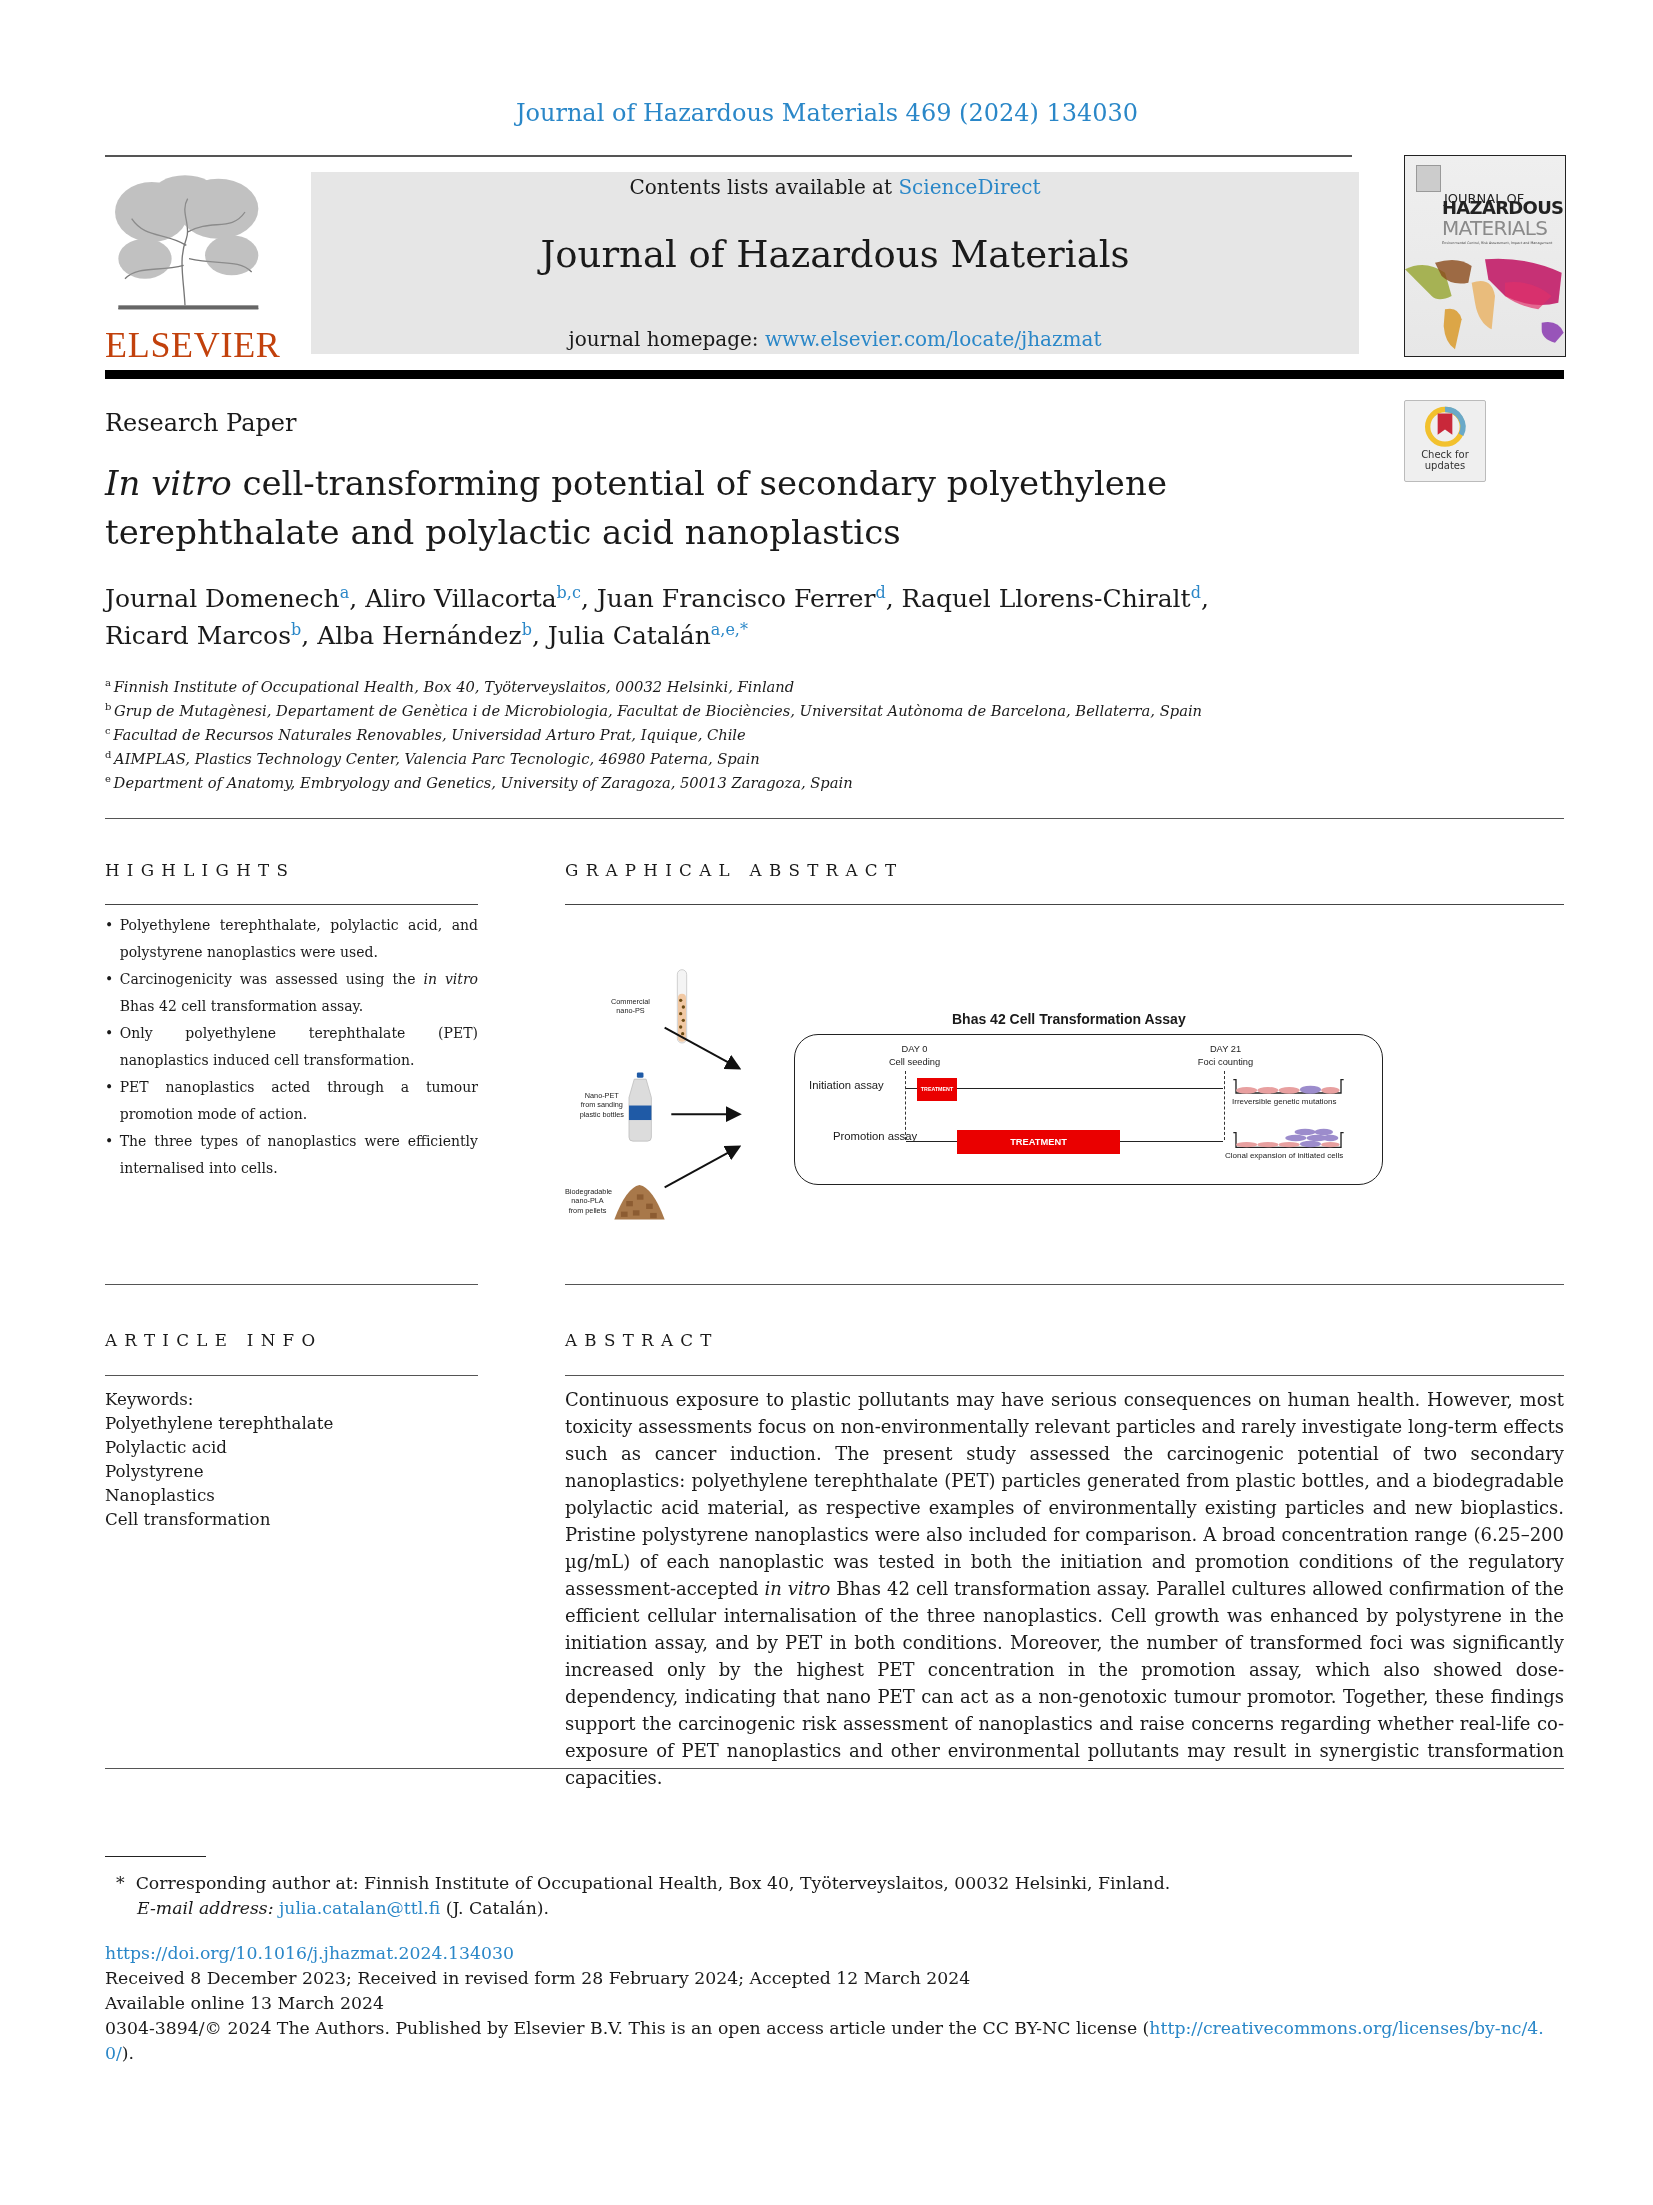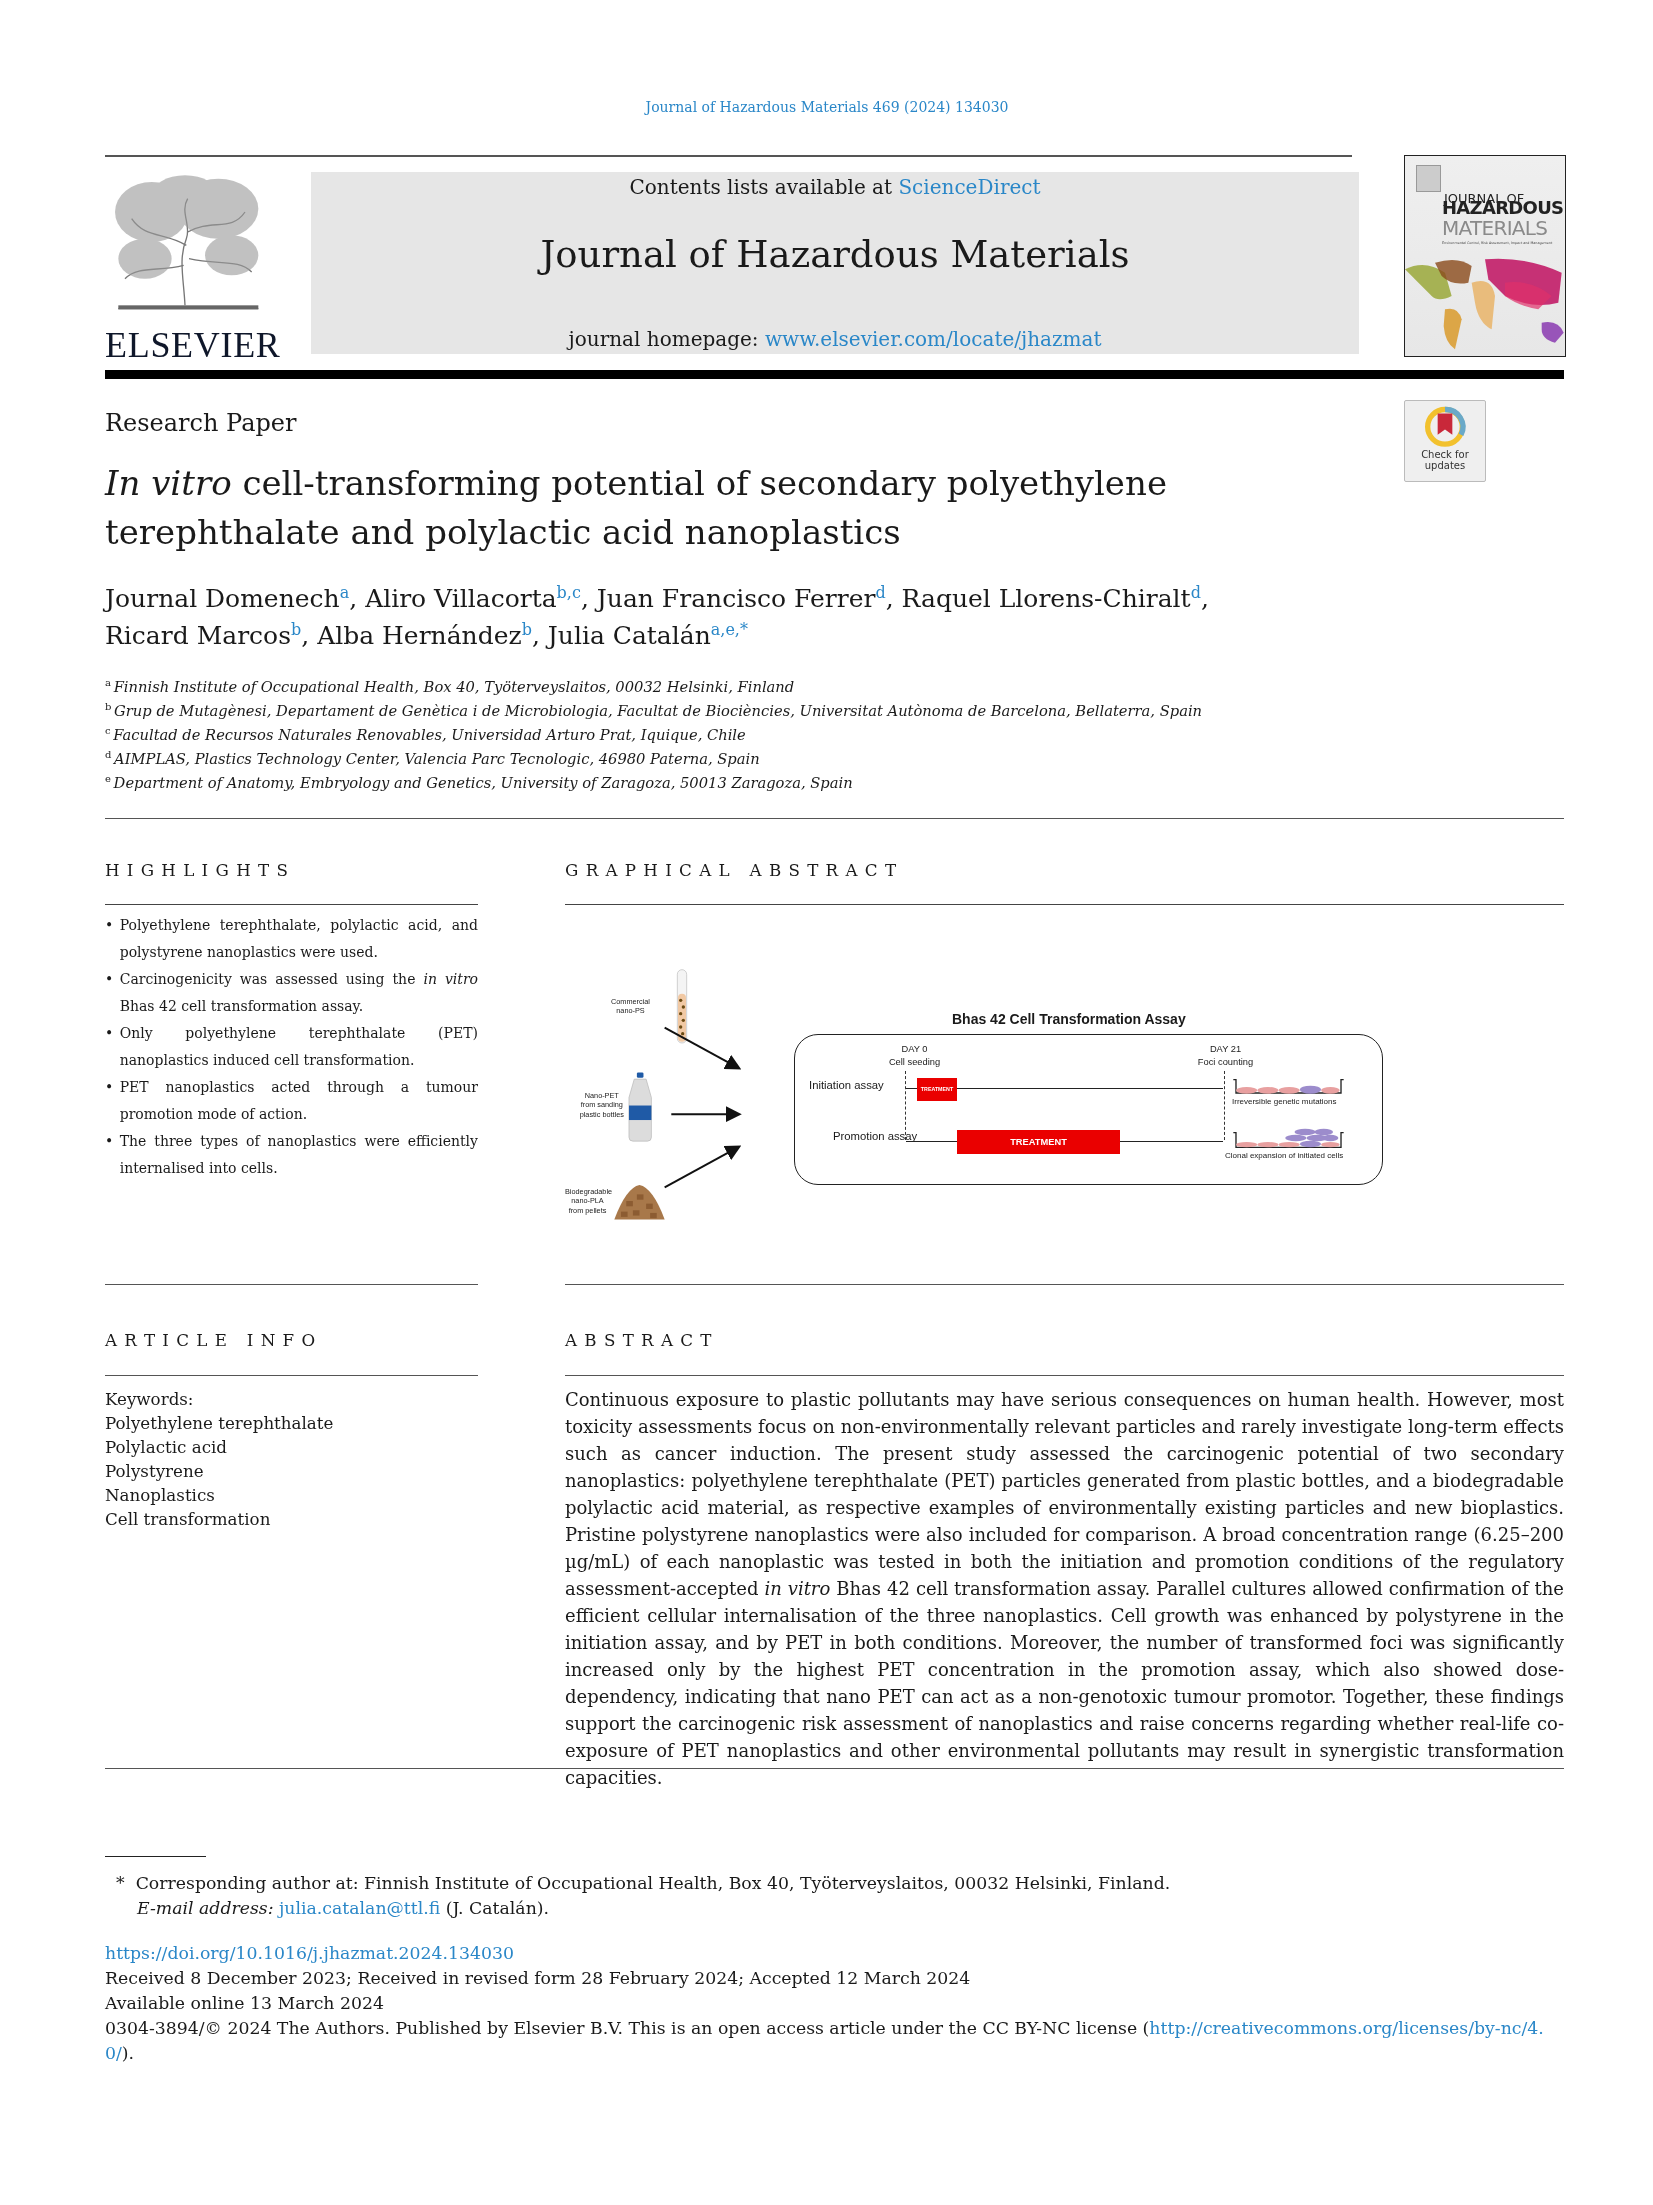--- a/index.html
+++ b/index.html
@@ -1,25 +1,25 @@
 <!DOCTYPE html>
 <html style="font-size:10.7px"><head>
 <meta charset="utf-8">
 <style>
   html, body { margin:0; padding:0; background:#ffffff; }
   body { width:1654px; height:2205px; position:relative; font-family:"DejaVu Serif", "Liberation Serif", serif; color:#1a1a1a; overflow:hidden; }
   a, .link { color:#2a87c8; text-decoration:none; }
   .abs { position:absolute; }
 
   
-  .journal-ref { left:0; width:1654px; top:99px; text-align:center; font-size:14px; color:#2a87c8; }
+  .journal-ref { left:0; width:1654px; top:99px; text-align:center; font-size:24px; color:#2a87c8; }
   .rule-top { left:105px; top:155px; width:1247px; height:2px; background:#555; }
   .elsevier-logo { left:105px; top:172px; width:164px; height:184px; }
   .tree { position:absolute; left:0; top:0; width:164px; height:140px; }
-  .elsevier-word { position:absolute; left:0; top:152px; width:164px; text-align:center; font-family:"Liberation Serif", serif; font-size:36px; color:#0f172a; letter-spacing:0.7px; }
+  .elsevier-word { position:absolute; left:0; top:152px; width:164px; text-align:center; font-family:"Liberation Serif", serif; font-size:36px; color:#c2410c; letter-spacing:0.7px; }
   .banner { left:311px; top:172px; width:1048px; height:182px; background:#e6e6e6; }
   .banner .contents { position:absolute; top:2.7px; width:100%; text-align:center; font-size:20px; }
   .banner .jtitle { position:absolute; top:61px; width:100%; text-align:center; font-size:37px; }
   .banner .homepage { position:absolute; top:155px; width:100%; text-align:center; font-size:20px; }
   .cover { left:1404px; top:155px; width:160px; height:200px; border:1.3px solid #222; background:linear-gradient(#efefef,#e7e7e7); overflow:hidden; }
   .cover .c-jof { position:absolute; left:39px; top:35px; font-family:"DejaVu Sans", sans-serif; font-size:13px; color:#222; }
   .cover .c-haz { position:absolute; left:37px; top:41px; font-family:"DejaVu Sans", sans-serif; font-weight:bold; font-size:18px; color:#222; letter-spacing:-0.7px; }
   .cover .c-mat { position:absolute; left:37px; top:60px; font-family:"DejaVu Sans", sans-serif; font-size:20px; color:#8a8a8a; letter-spacing:-0.7px; }
   .cover .c-sub { position:absolute; left:37px; top:85px; font-family:"DejaVu Sans", sans-serif; font-size:3.3px; color:#444; }
   .cover .c-logo { position:absolute; left:10.7px; top:9.3px; width:23px; height:25px; border:0.7px solid #999; background:#ccc; }

